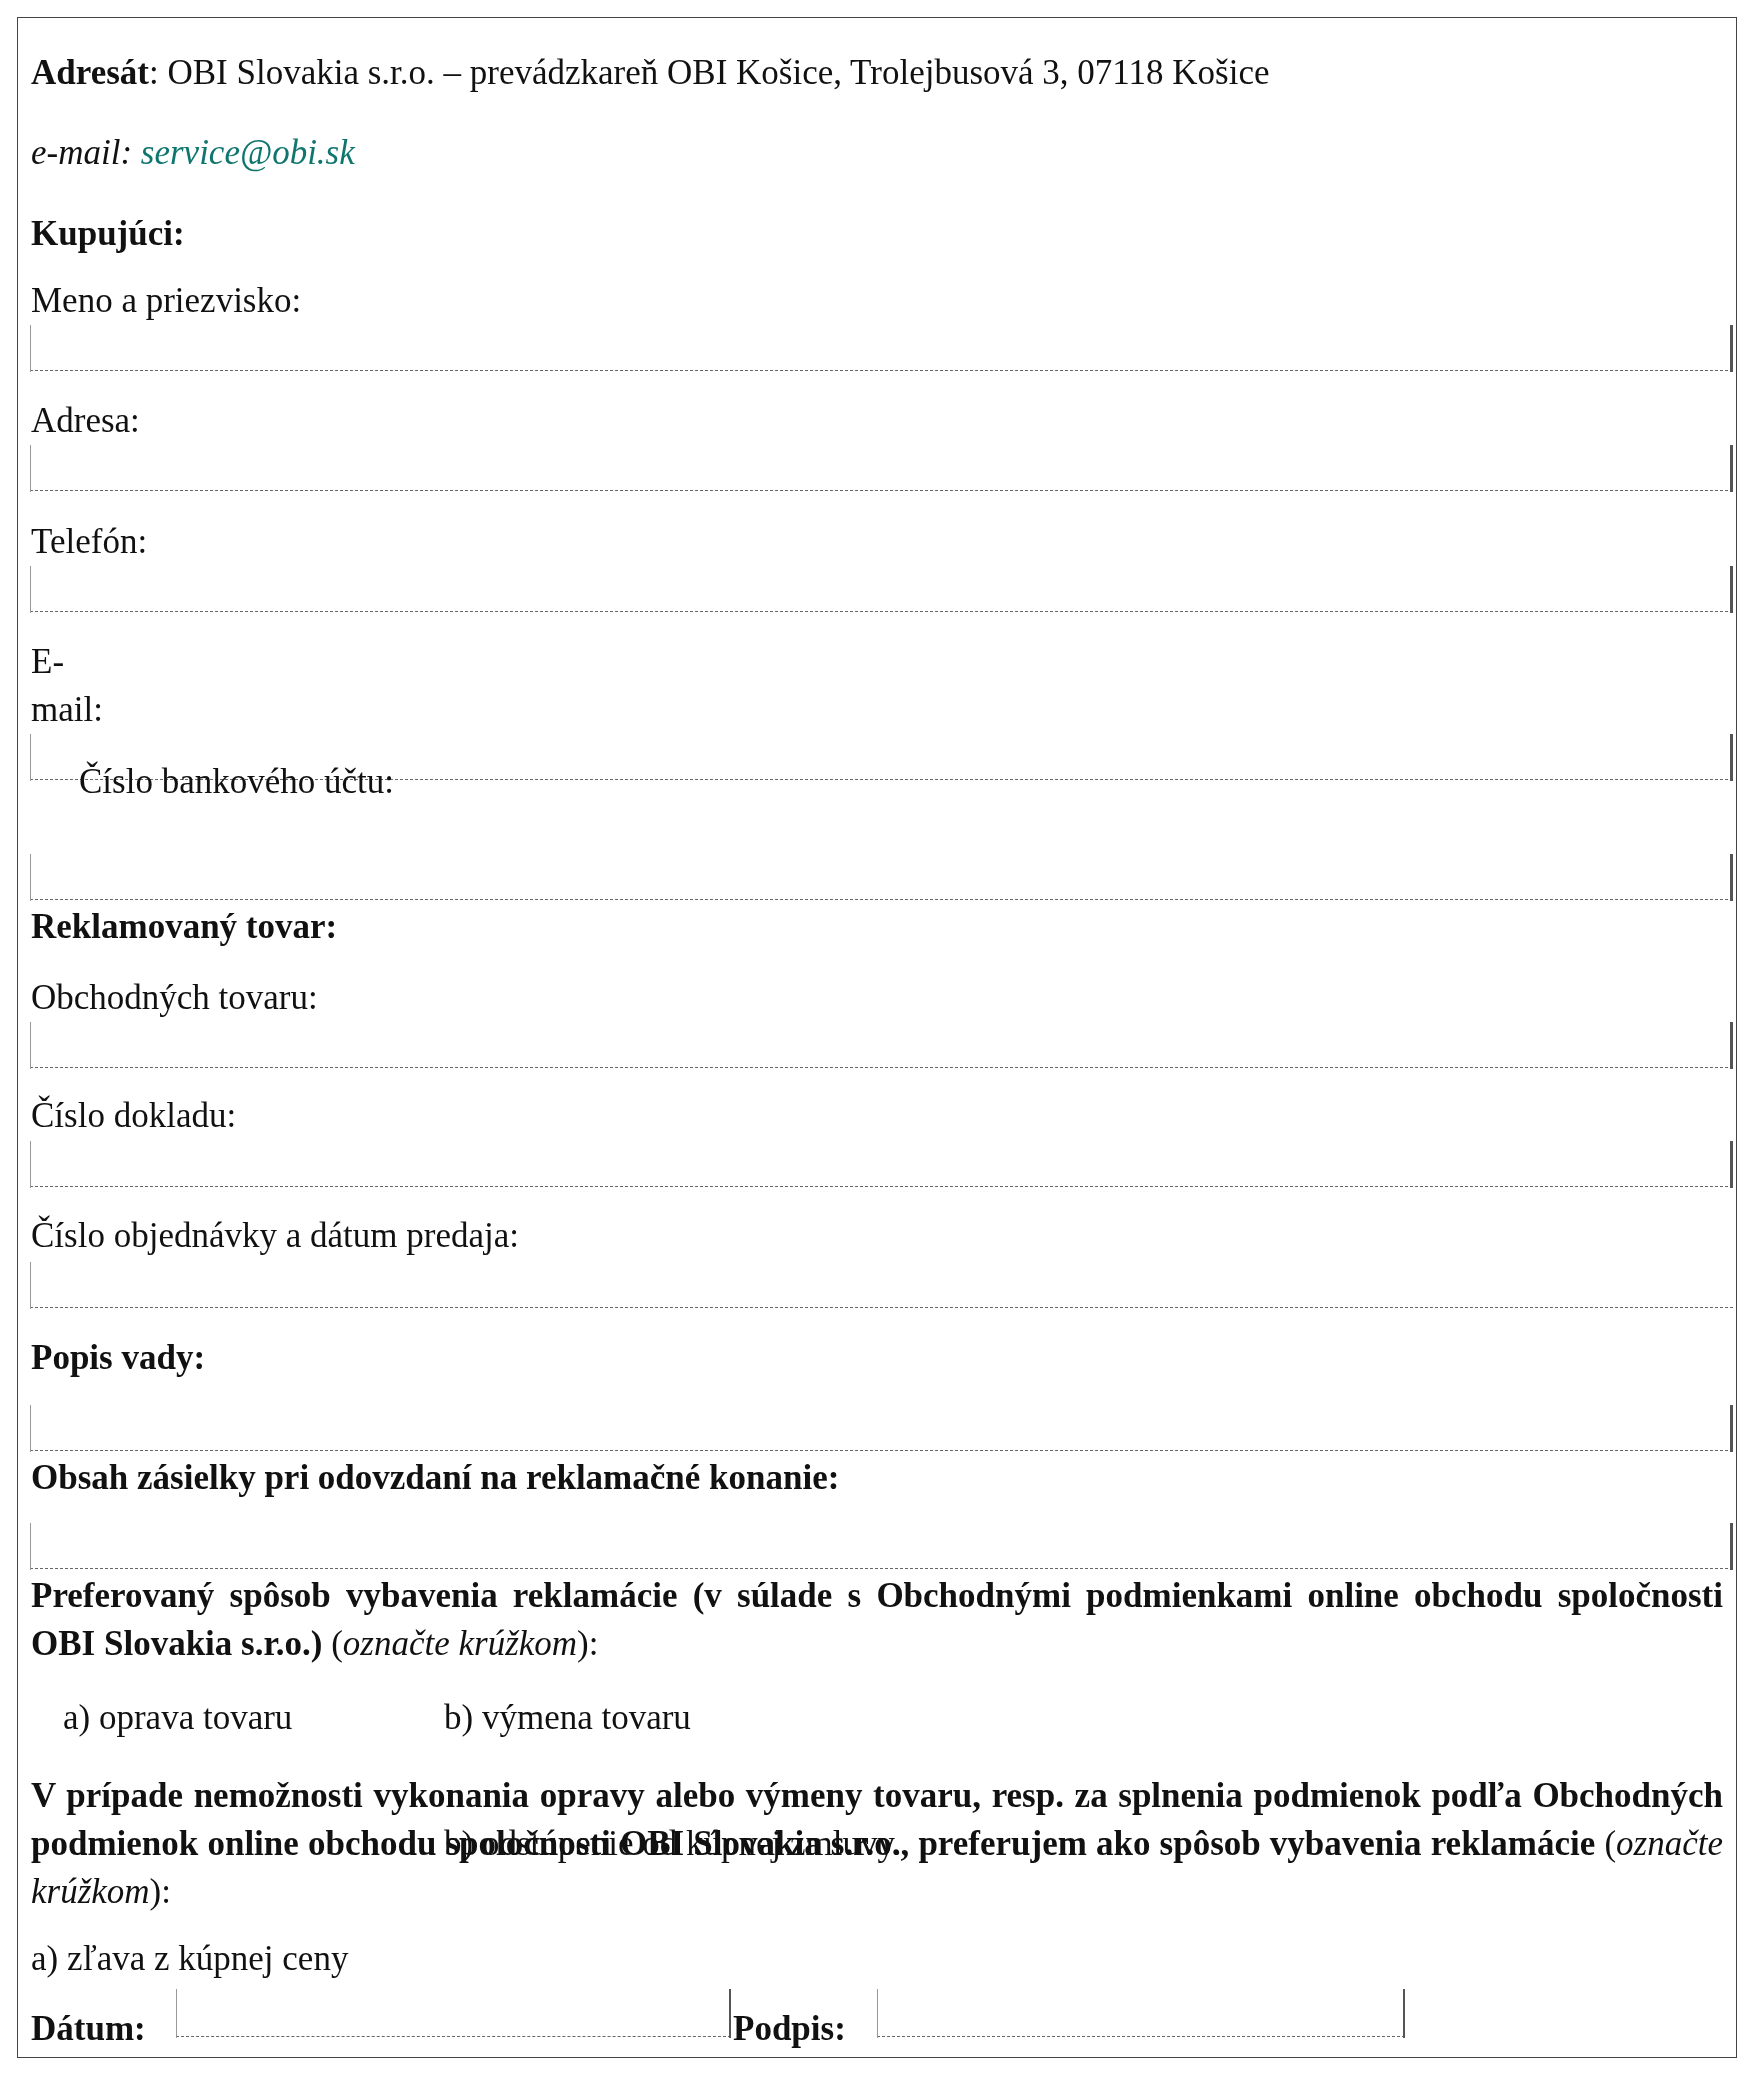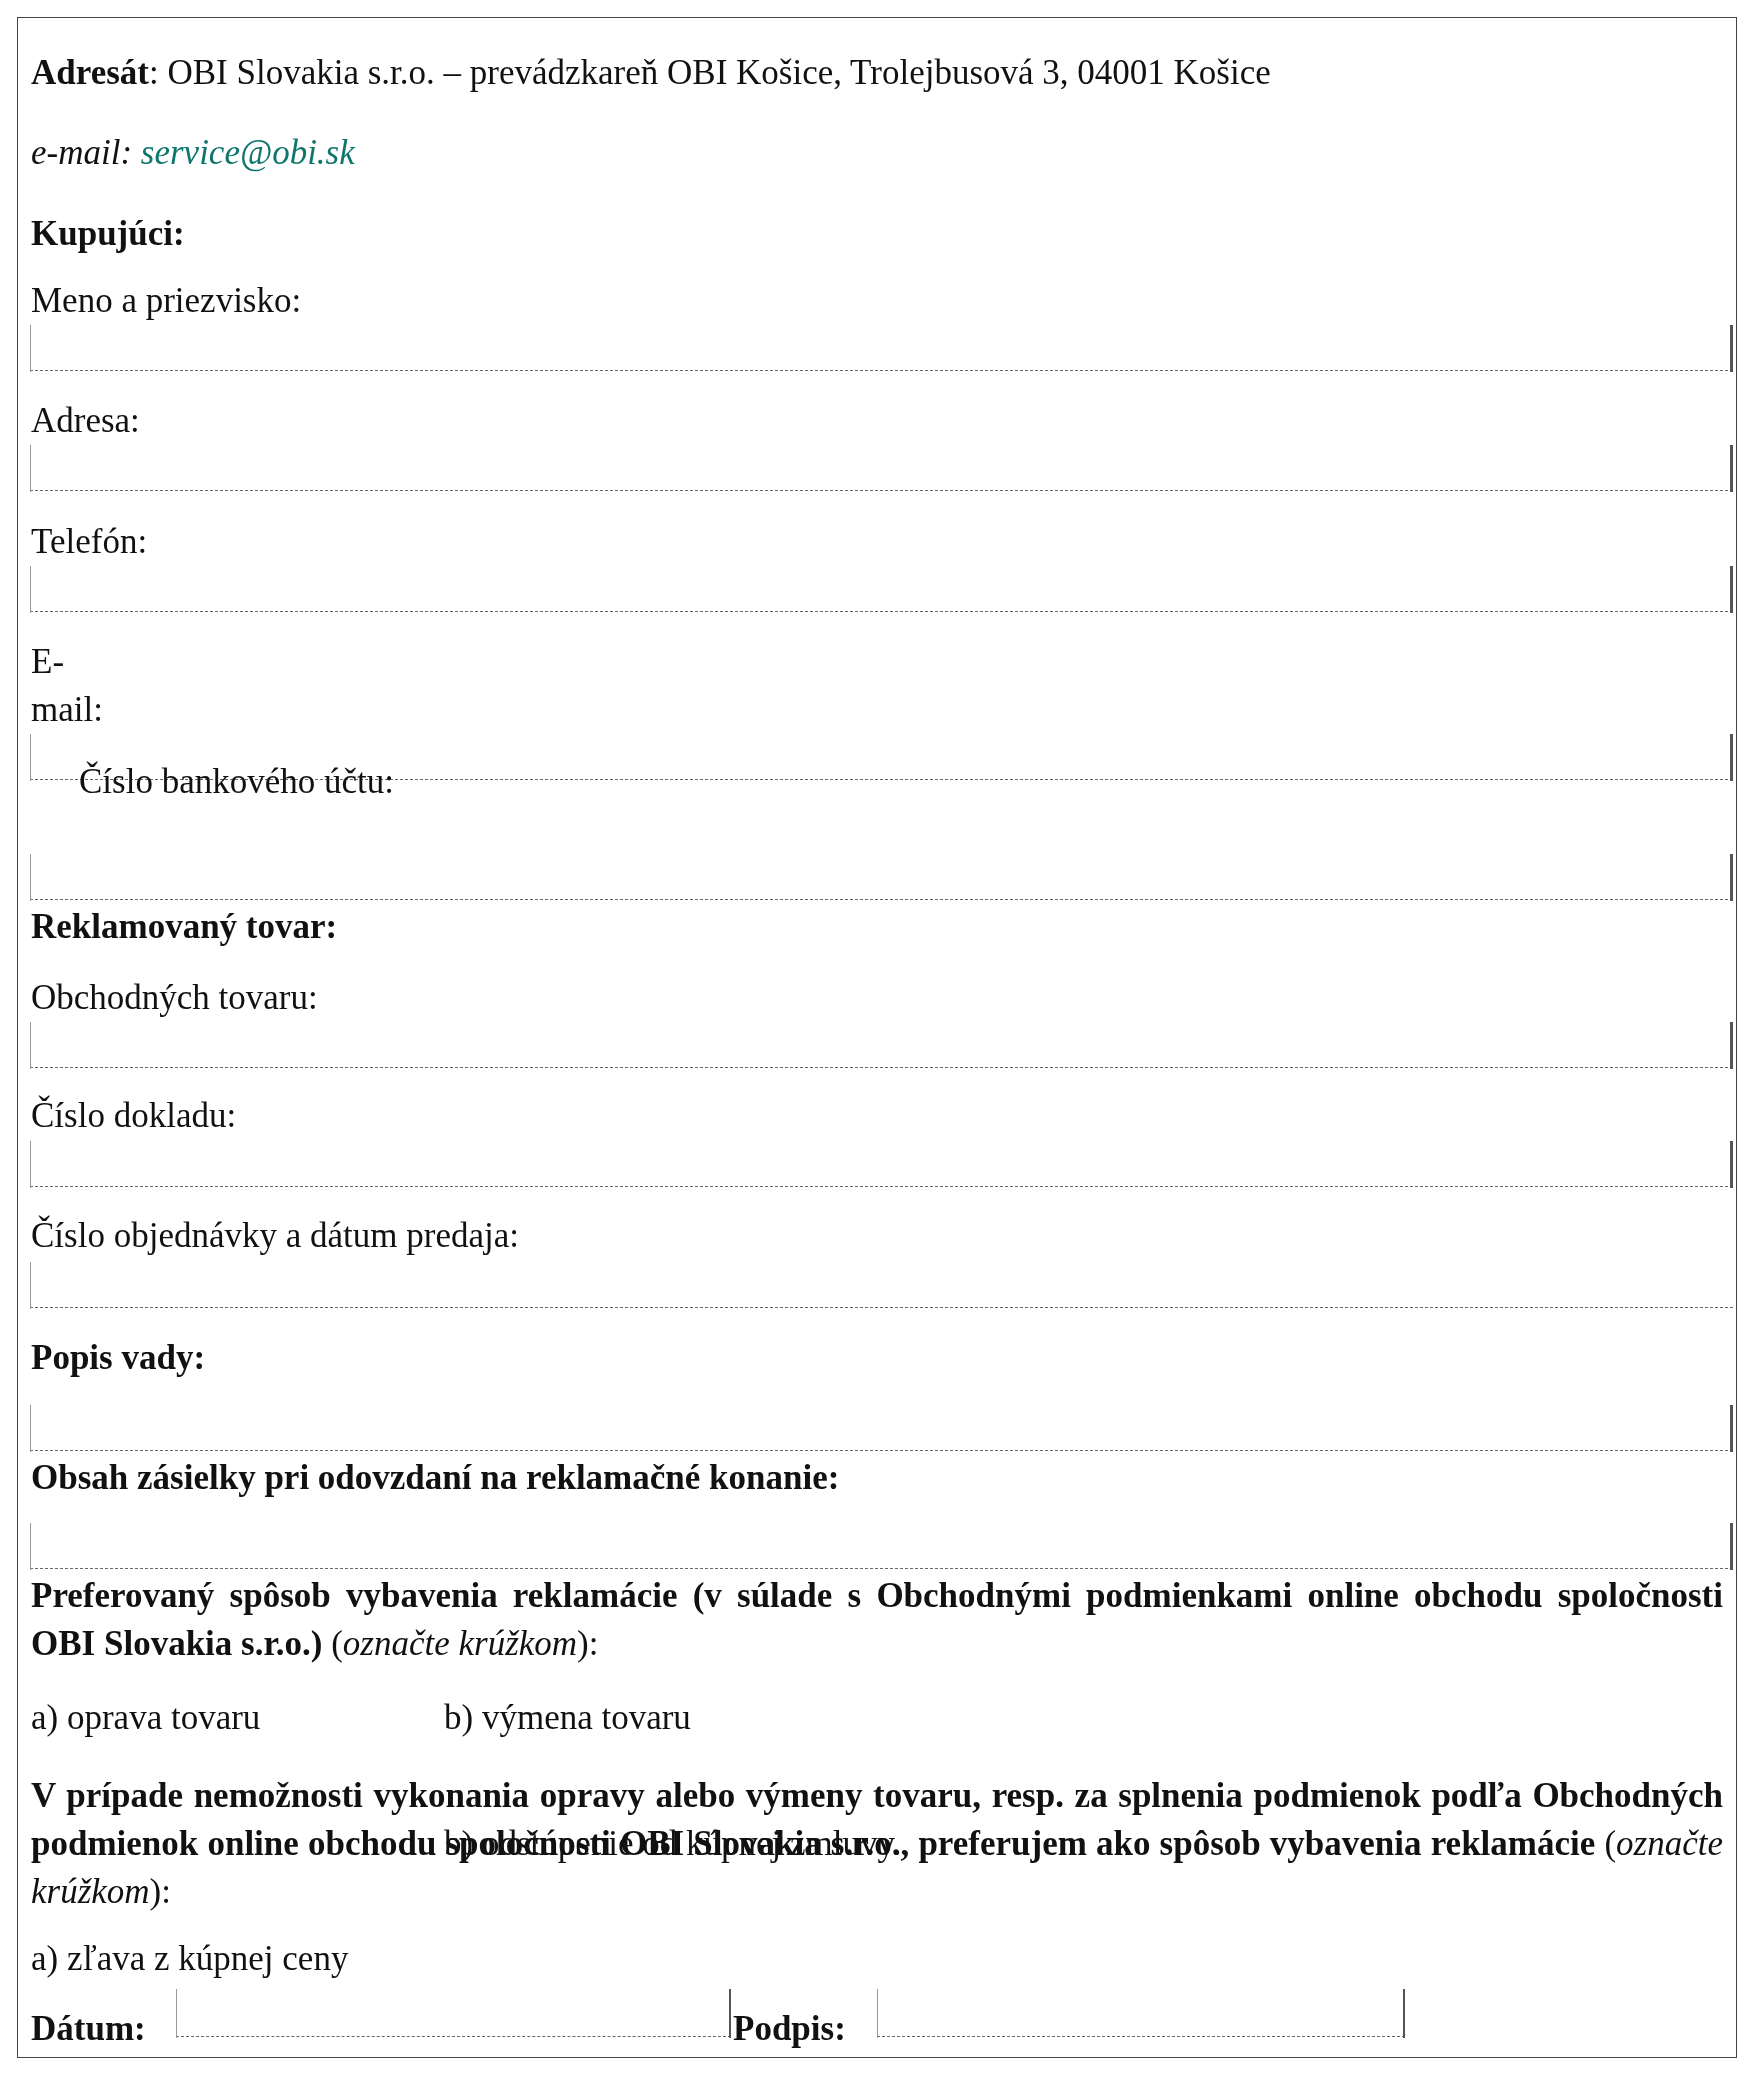--- a/index.html
+++ b/index.html
@@ -23,21 +23,21 @@
     .sigfield { position: absolute; height: 48px; border-bottom: 1.8px dashed #666666; box-sizing: border-box; }
     .sigfield::before { content: ""; position: absolute; left: 0; top: 0; bottom: -1.8px; width: 0.9px; background: #999999; }
     .sigfield::after { content: ""; position: absolute; right: 0; top: 0; bottom: -1.8px; width: 1.8px; background: #555555; }
   </style>
 </head>
 <body>
 
 <div class="frame"></div>
 
 <div class="t" style="top:53px;">
-  <span class="b">Adresát</span><span>: OBI Slovakia s.r.o. – prevádzkareň OBI Košice, Trolejbusová 3, 04001 Košice</span>
+  <span class="b">Adresát</span><span>: OBI Slovakia s.r.o. – prevádzkareň OBI Košice, Trolejbusová 3, 07118 Košice</span>
 </div>
 <div class="t i" style="top:133px;">
   <span>e-mail: </span><span class="link">service@obi.sk</span>
 </div>
 
 <div class="t b" style="top:214px;">Kupujúci:</div>
 
 <div class="t" style="top:281px;text-align:center;">Meno a priezvisko:</div>
 <div class="field" style="top:325px;"></div>
 
@@ -67,21 +67,21 @@
 
 <div class="t b" style="top:1338px;">Popis vady:</div>
 <div class="field" style="top:1405px;"></div>
 
 <div class="t b" style="top:1458px;">Obsah zásielky pri odovzdaní na reklamačné konanie:</div>
 <div class="field" style="top:1523px;"></div>
 
 <div class="just" style="top:1572px;">
   <span class="b">Preferovaný spôsob vybavenia reklamácie (v súlade s Obchodnými podmienkami online obchodu spoločnosti OBI Slovakia s.r.o.)</span><span> (</span><span class="i">označte krúžkom</span><span>):</span>
 </div>
-<div class="t" style="top:1698px;">a) oprava tovaru</div>
+<div class="t" style="top:1698px;margin-left:32px;">a) oprava tovaru</div>
 <div class="t" style="top:1698px; left:444px;">b) výmena tovaru</div>
 
 <div class="just" style="top:1772px;">
   <span class="b">V prípade nemožnosti vykonania opravy alebo výmeny tovaru, resp. za splnenia podmienok podľa Obchodných podmienok online obchodu spoločnosti OBI Slovakia s.r.o., preferujem ako spôsob vybavenia reklamácie</span><span> (</span><span class="i">označte krúžkom</span><span>):</span>
 </div>
 <div class="t" style="top:1939px;">a) zľava z kúpnej ceny</div>
 <div class="t" style="top:1824px; left:444px;text-align:right;">b) odstúpenie od kúpnej zmluvy.</div>
 
 <div class="t b" style="top:2009px;">Dátum:</div>
 <div class="sigfield" style="top:1989px; left:176px; width:555px;"></div>

